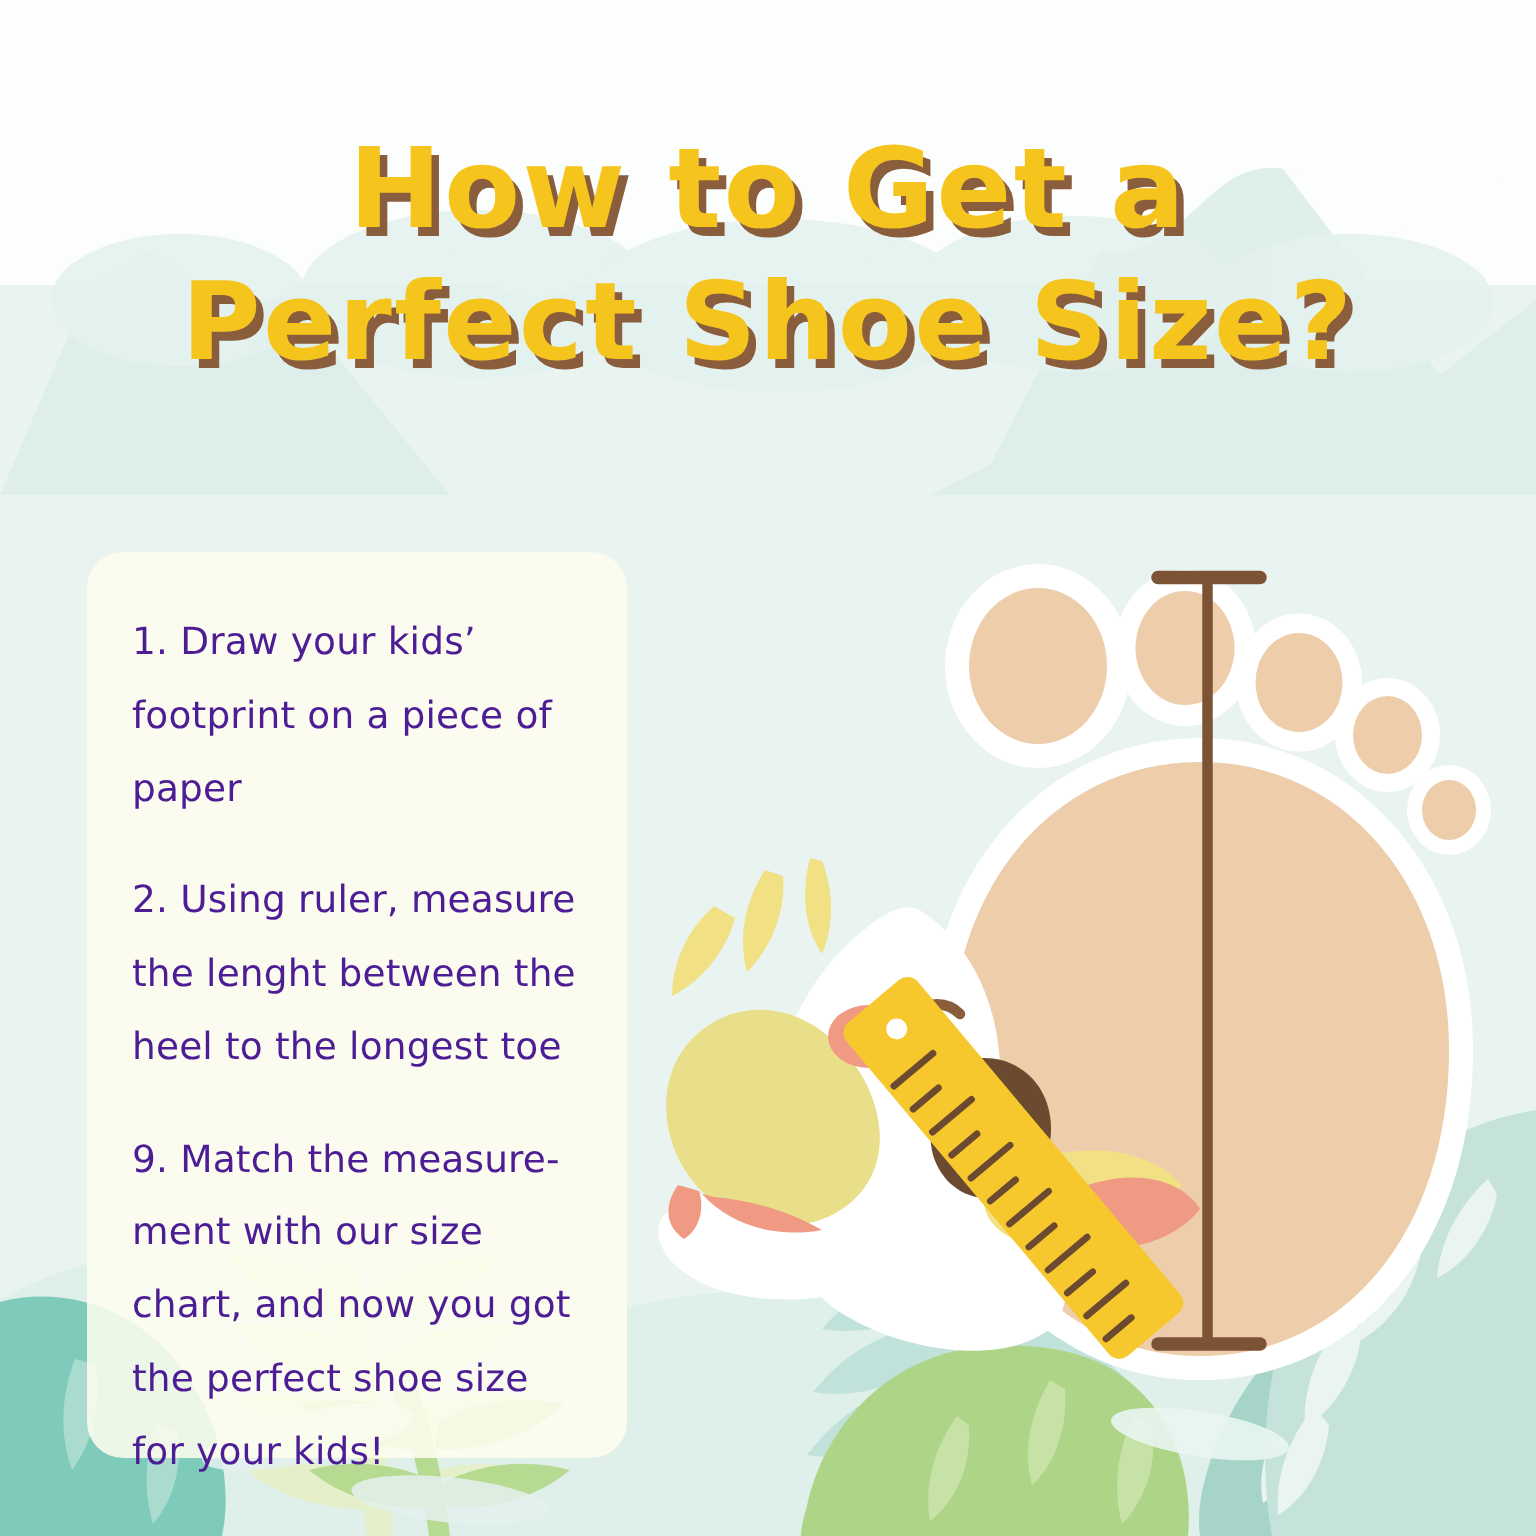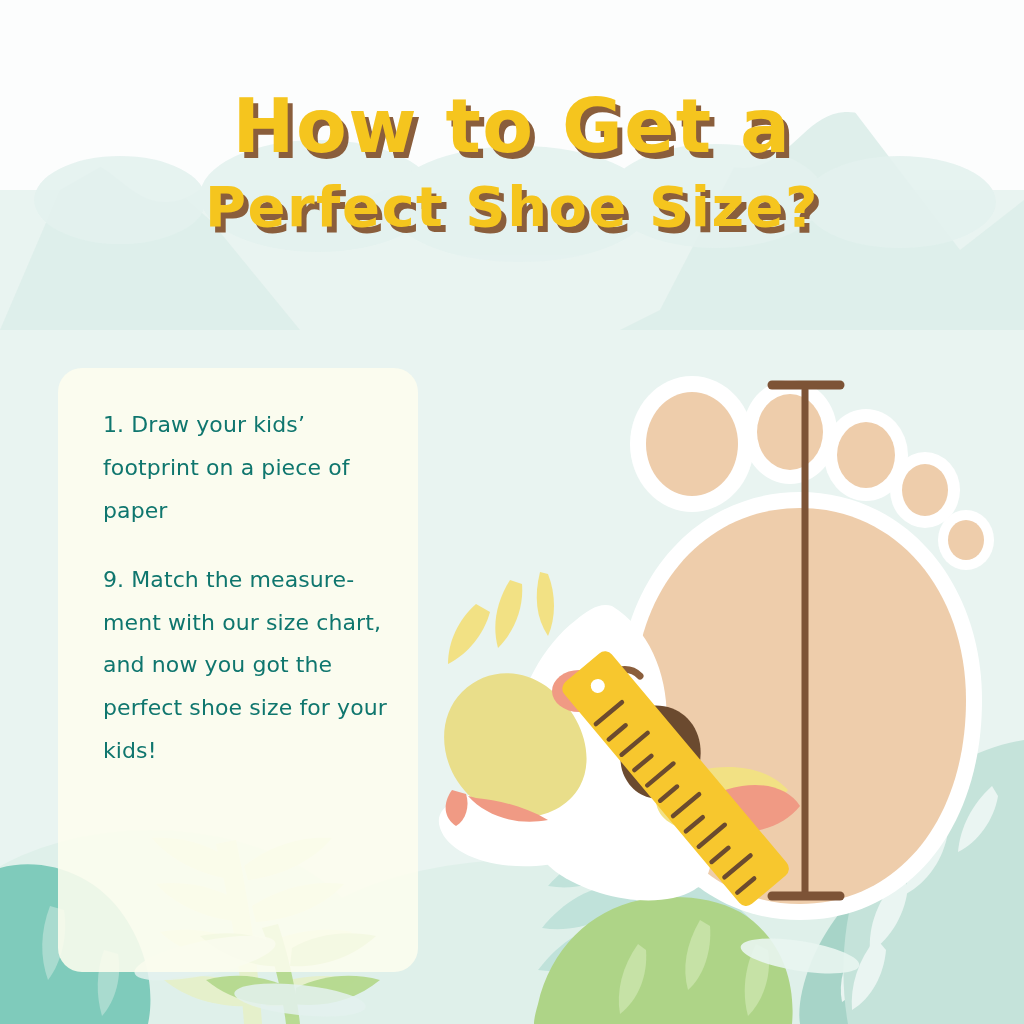--- a/index.html
+++ b/index.html
@@ -28,38 +28,37 @@
   }
   .title-line{
     display:block;
     font-family:"DejaVu Sans", sans-serif;
     font-weight:700;
     color:#f5c51e;
     text-shadow: 5px 6px 0 #8a5e3c;
     letter-spacing:1.5px;
   }
   #t1{ font-size:74px; }
-  #t2{ font-size:56px; margin-top:14px; }
+  #t2{ font-size:72px; margin-top:14px; }
 
   
   #card{
     position:absolute; left:58px; top:368px;
     width:360px; height:604px;
     background:rgba(253,253,238,.88);
     border-radius:24px;
     padding:36px 30px 10px 30px;
   }
   .step{
-    color:#0f766e;
+    color:#4c1d95;
     font-family:"DejaVu Sans", sans-serif;
-    font-size:22px;
+    font-size:25px;
     line-height:1.95;
     letter-spacing:.1px;
     margin-bottom:26px;
-    margin-left:15px;
   }
   .step:last-child{ margin-bottom:0; }
 </style>
 </head>
 <body>
 
 <div id="stage">
 
   <div class="sky"></div>
 
@@ -288,16 +287,17 @@
 
     <g stroke="#7d5336" stroke-linecap="round" fill="none">
       <line x1="805" y1="390" x2="805" y2="896" stroke-width="7"></line>
       <line x1="772" y1="385" x2="840" y2="385" stroke-width="9"></line>
       <line x1="772" y1="896" x2="840" y2="896" stroke-width="9"></line>
     </g>
   </svg>
 
   <div id="card">
     <p class="step">1. Draw your kids’ footprint on a piece of paper</p>
+    <p class="step">2. Using ruler, measure the lenght between the heel to the longest toe</p>
     <p class="step">9. Match the measure-ment with our size chart, and now you got the perfect shoe size for your kids!</p>
   </div>
 
 </div>
 
 </body></html>

